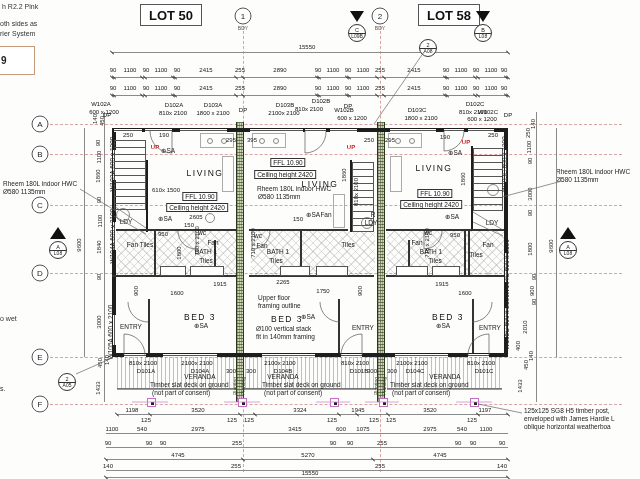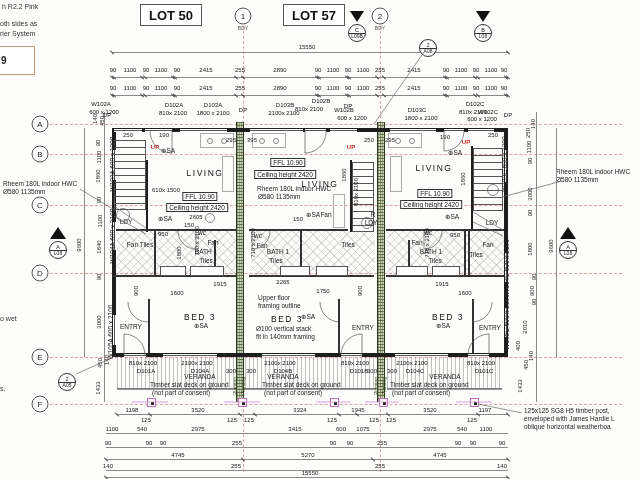--- a/index.html
+++ b/index.html
@@ -66,21 +66,21 @@
 .note { position:absolute; font-size:6.5px; color:#222; line-height:1.25; white-space:nowrap; }
 svg.ovl { position:absolute; left:0; top:0; pointer-events:none; }
 .lotbox { position:absolute; top:4px; height:22px; border:1px solid #555; background:#fff;
   font-size:13px; font-weight:bold; color:#111; padding:3px 8px; }
 </style>
 </head>
 <body>
 
 <div id="plan">
   <div class="lotbox" style="left:140px">LOT 50</div>
-  <div class="lotbox" style="left:283px">LOT 57</div>
+  <div class="lotbox" style="left:418px">LOT 58</div>
 
   <div class="ref-box" style="left:-12px;top:46px;width:47px;height:29px">
     <span style="position:absolute;left:12px;top:8px;font-size:10px;font-weight:bold;color:#222">9</span>
   </div>
 
   <div class="note" style="left:3px;top:180px">
     <span>Rheem 180L indoor HWC</span><br>
     <span>Ø580 1135mm</span>
   </div>
   <div class="note" style="left:556px;top:168px">

